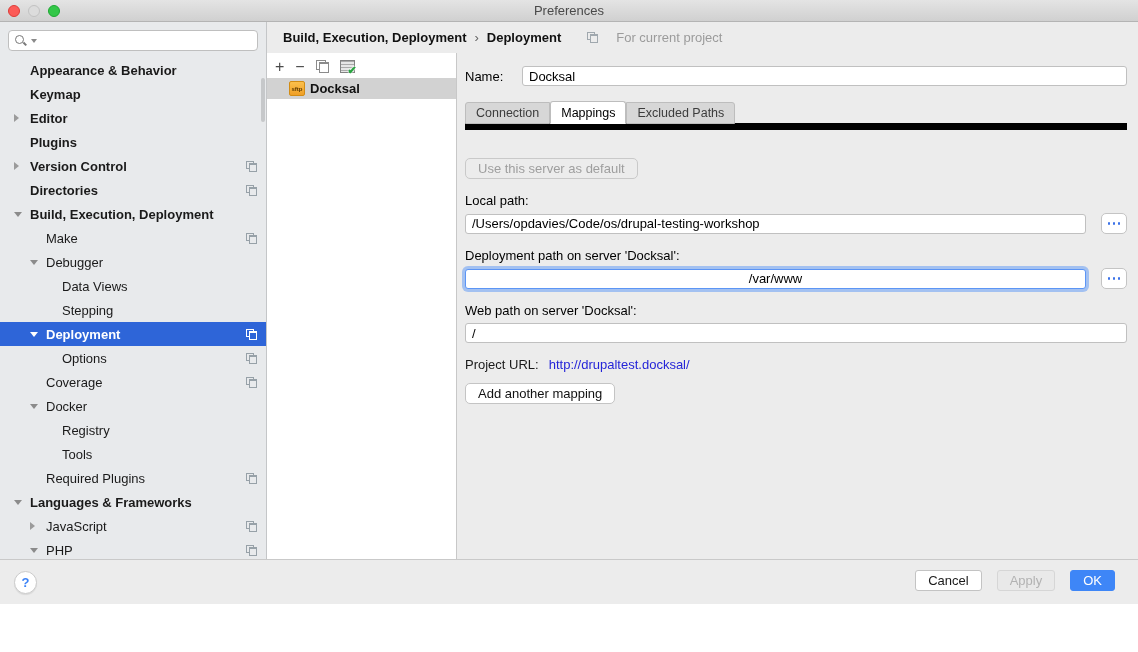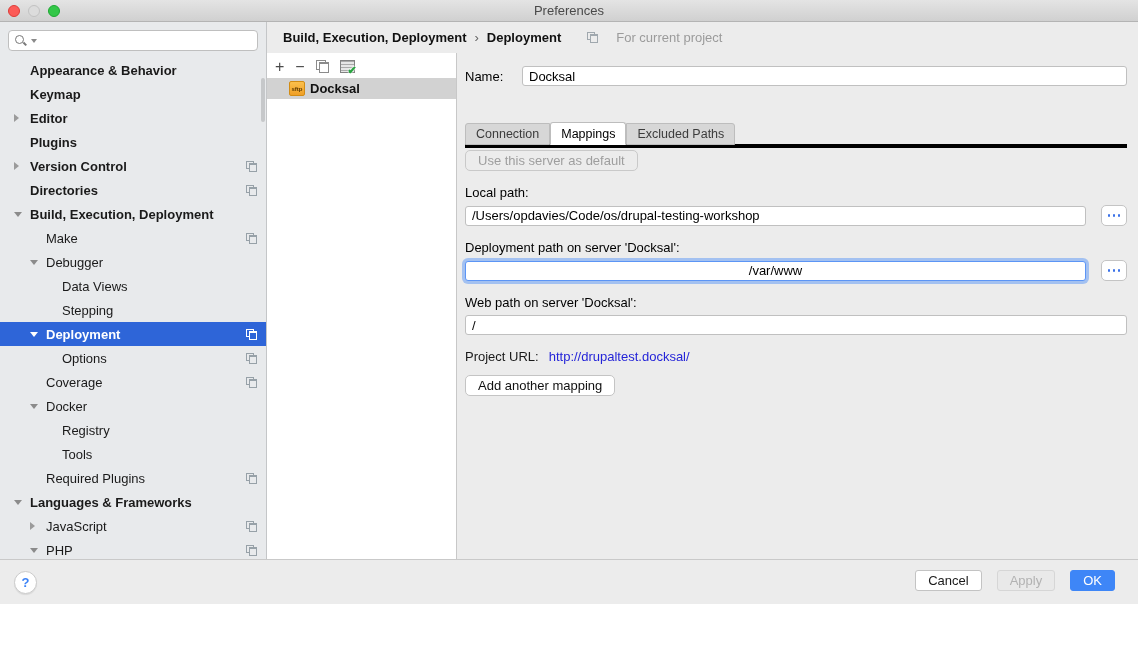--- a/index.html
+++ b/index.html
@@ -81,30 +81,30 @@
   .server-label { margin-left:5px; font-weight:700; color:#111; }
 
   
   .detail-panel { position:absolute; left:190px; top:31px; right:0; bottom:0; padding:0 11px 0 8px; }
   .name-row { display:flex; align-items:center; margin-top:13px; }
   .name-label { width:57px; color:#000; }
   .text-field { flex:1; height:20px; background:#fff; border:1px solid #c0c0c0; border-radius:3px;
     padding:0 6px; font:13px "Liberation Sans", sans-serif; color:#000; outline:none; }
   .text-field.focused { border-color:#5c95f5; box-shadow:0 0 0 3px rgba(103,158,245,.55);text-align:center; }
 
-  .tabbar { display:flex; align-items:flex-end; margin-top:15px; border-bottom:4px solid #000000; padding-left:0; }
+  .tabbar { display:flex; align-items:flex-end; margin-top:15px; border-bottom:7px solid #000000; padding-left:0; }
   .tab { height:22px; display:flex; align-items:center; padding:0 10px; font-size:12.5px; color:#3c3c3c;
     background:#d7d7d7; border:1px solid #bdbdbd; border-left-width:0; margin-bottom:-1px; cursor:default; }
   .tab:first-child { border-left-width:1px; border-top-left-radius:3px; }
-  .tab.active { background:#fff; color:#000; border-bottom-color:#fff; height:23px; border-radius:3px 3px 0 0; border-left-width:1px;margin-top:21px; }
+  .tab.active { background:#fff; color:#000; border-bottom-color:#fff; height:23px; border-radius:3px 3px 0 0; border-left-width:1px; }
   .tab.after-active { border-left-width:1px; border-top-right-radius:3px; }
 
   .pill-btn { display:inline-flex; align-items:center; height:21px; padding:0 12px; border-radius:5px;
     font:13px "Liberation Sans", sans-serif; cursor:default; }
-  .btn-disabled-ghost { margin-top:2px; background:#ececec; border:1px solid #c9c9c9; color:#9e9e9e; }
+  .btn-disabled-ghost { margin-top:28px; background:#ececec; border:1px solid #c9c9c9; color:#9e9e9e; }
   .field-label { margin-top:14px; color:#000; }
   .field-row { display:flex; align-items:center; margin-top:5px; gap:15px; }
   .browse-btn { width:26px; height:21px; background:#fff; border:1px solid #c4c4c4; border-radius:5px;
     display:flex; align-items:center; justify-content:center; flex:none; }
   .dots { width:2.5px; height:2.5px; border-radius:50%; background:#3b72e8;
     box-shadow:5px 0 0 #3b72e8, 10px 0 0 #3b72e8; margin-right:10px; }
   .url-row { display:flex; align-items:center; margin-top:14px; }
   .url-link { margin-left:10px; color:var(--link-blue); text-decoration:none; }
   .btn-white { margin-top:11px; background:#fff; border:1px solid #c4c4c4; color:#111; }
 

